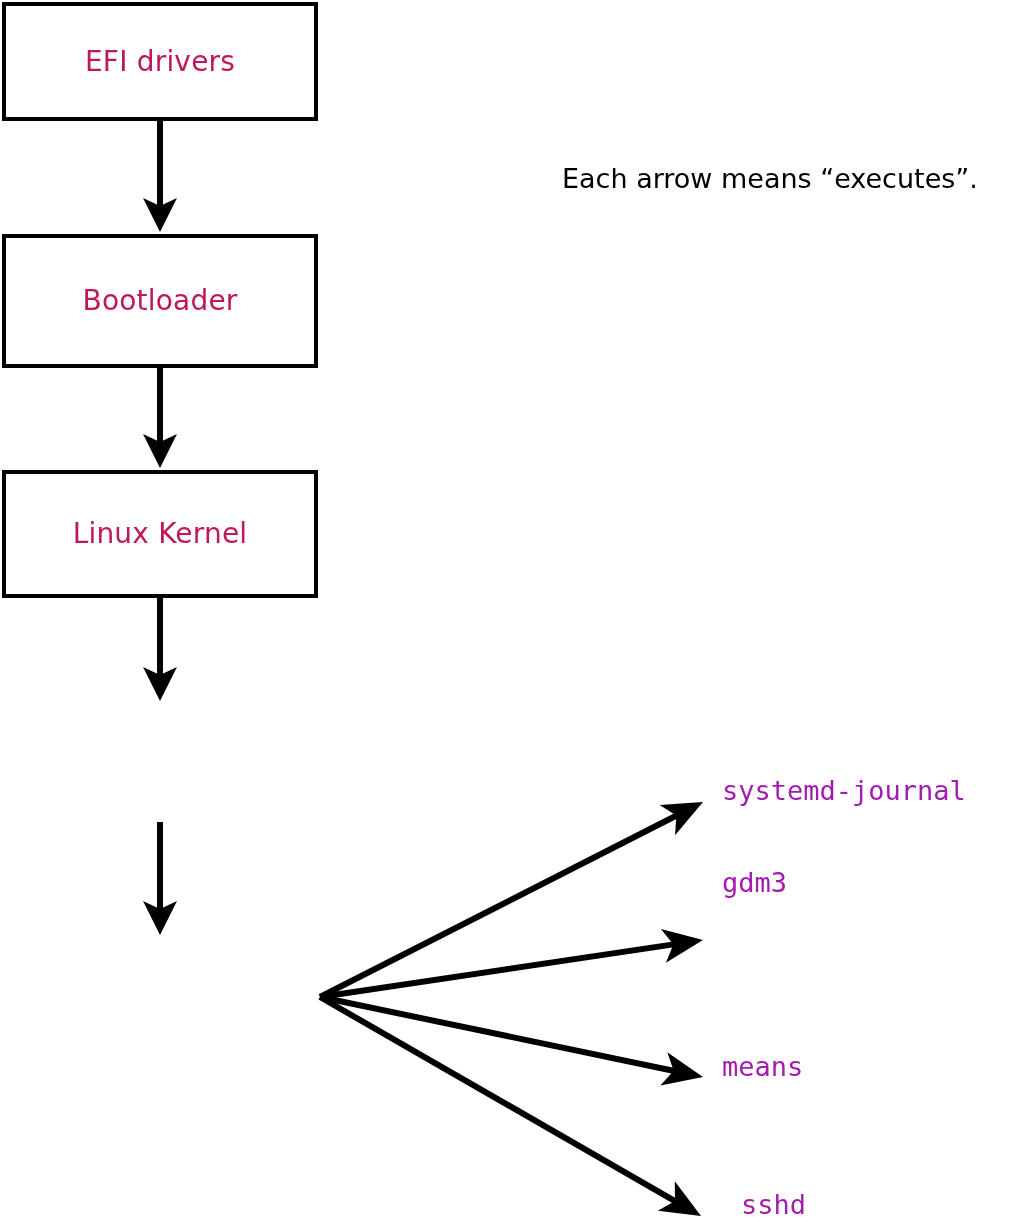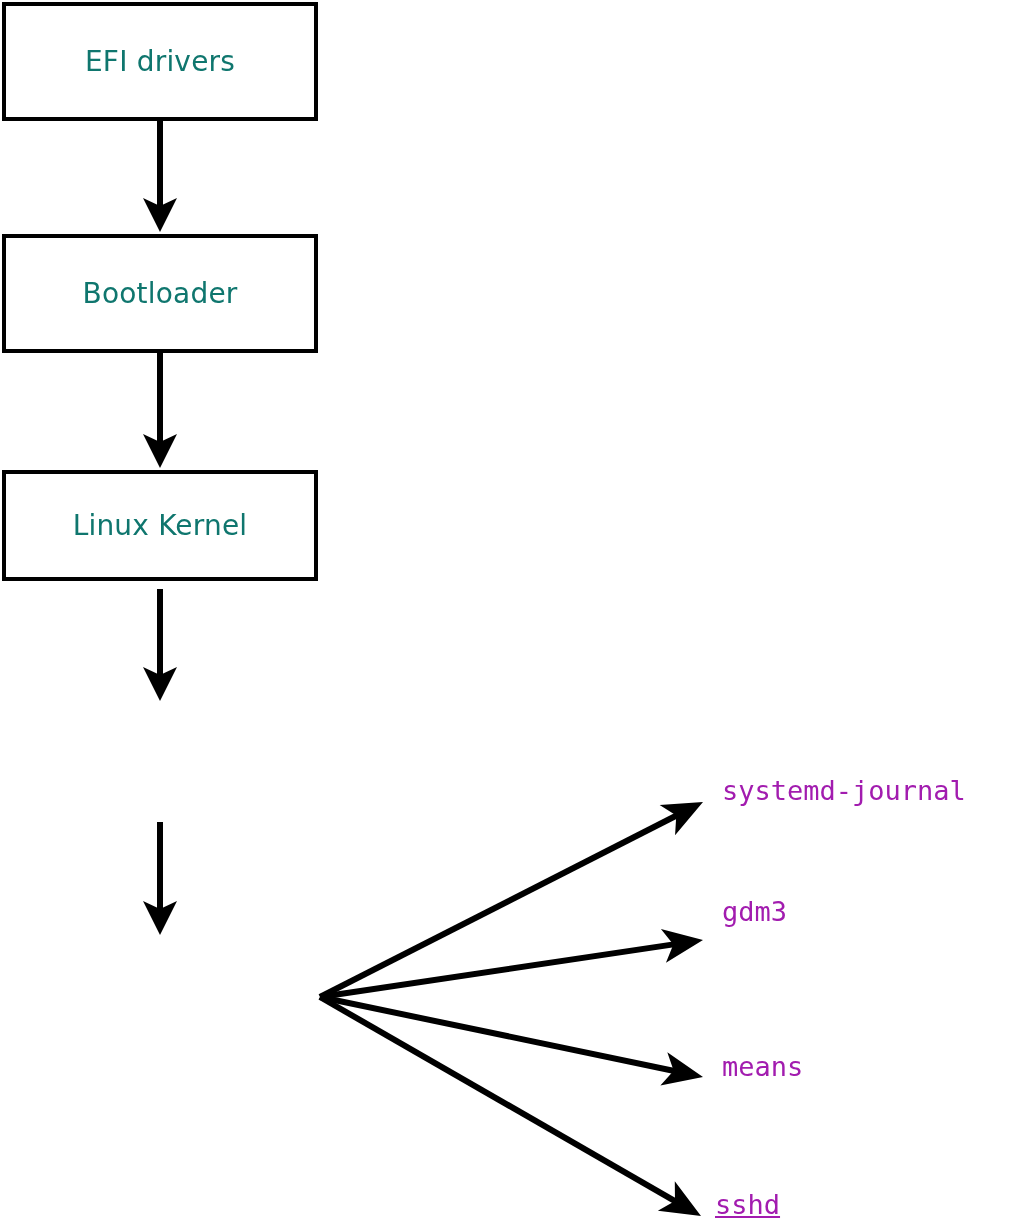--- a/index.html
+++ b/index.html
@@ -30,21 +30,21 @@
     background: #ffffff;
     border: 4px solid #000000;
     display: flex;
     align-items: center;
     justify-content: center;
   }
   .stage-label {
     font-family: "DejaVu Sans", sans-serif;
     font-size: 28px;
     line-height: 1;
-    color: #0f766e;
+    color: #be185d;
     letter-spacing: 0.2px;
     white-space: nowrap;
   }
   .service-label {
     position: absolute;
     font-family: "DejaVu Sans Mono", monospace;
     font-size: 27px;
     line-height: 1;
     color: #a21caf;
     white-space: nowrap;
@@ -83,31 +83,32 @@
         <path d="M 703 1077 L 660.3691439880026 1085.4622760345158 L 673.6337808406564 1070.866063883166 L 667.320938253748 1052.1805609872597 Z" fill="#000000"></path>
         <line x1="320" y1="997" x2="676.7245588013112" y2="1202.0463999409112" stroke="#000000" stroke-width="6"></line>
         <path d="M 701 1216 L 657.8489696802835 1210.8049463576485 L 674.9905987156906 1201.0497142224049 L 674.7926268948913 1181.3276249020978 Z" fill="#000000"></path>
       </g>
   </svg>
 
   <div class="stage-box" style="left:2px; top:2px; width:316px; height:119px;">
     <span class="stage-label">EFI drivers</span>
   </div>
 
-  <div class="stage-box" style="left:2px; top:234px; width:316px; height:119px;">
+  <div class="stage-box" style="left:2px; top:234px; width:316px; height:134px;">
     <span class="stage-label">Bootloader</span>
   </div>
 
-  <div class="stage-box" style="left:2px; top:470px; width:316px; height:111px;">
+  <div class="stage-box" style="left:2px; top:470px; width:316px; height:128px;">
     <span class="stage-label">Linux Kernel</span>
   </div>
 
 
 
+  <div class="legend-note" style="left:562px; top:165px;">Each arrow means “executes”.</div>
 
   <div id="service-labels">
       <div class="service-label" style="left: 722px; top: 777px;">systemd-journal</div>
-      <div class="service-label" style="left: 722px; top: 898px;">gdm3</div>
+      <div class="service-label" style="left: 722px; top: 869px;">gdm3</div>
       <div class="service-label" style="left: 722px; top: 1053px;">means</div>
-      <div class="service-label" style="left: 715px; top: 1191px; text-decoration: underline;">sshd</div>
+      <div class="service-label" style="left: 741px; top: 1191px;">sshd</div>
     </div>
 
 </div>
 
 </body></html>

